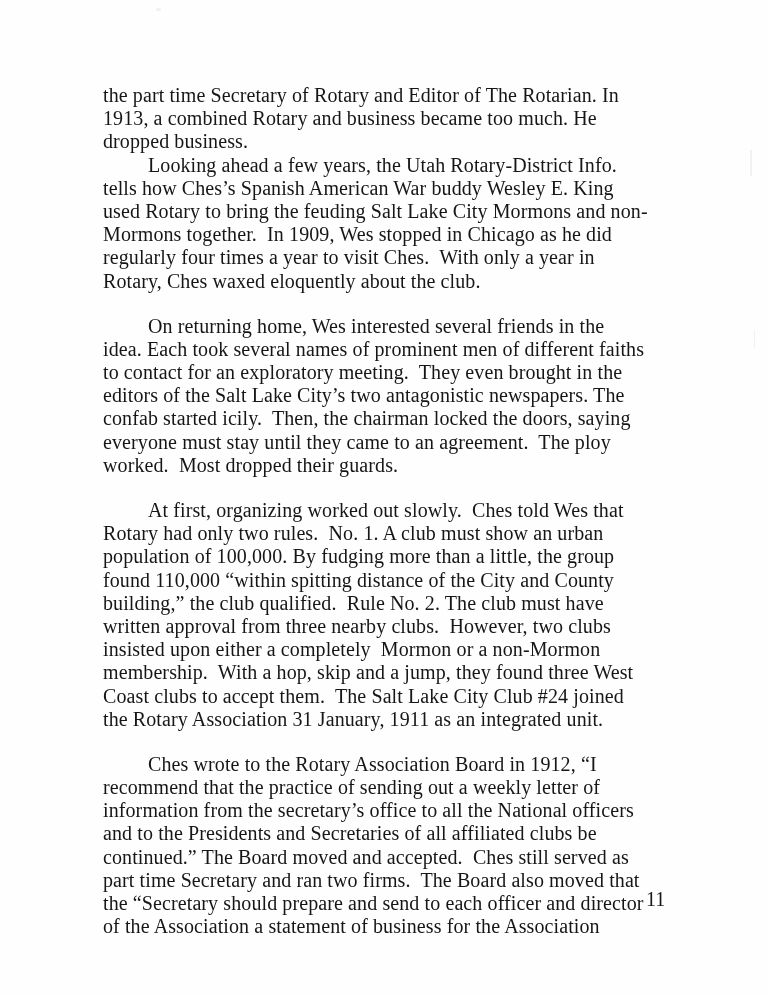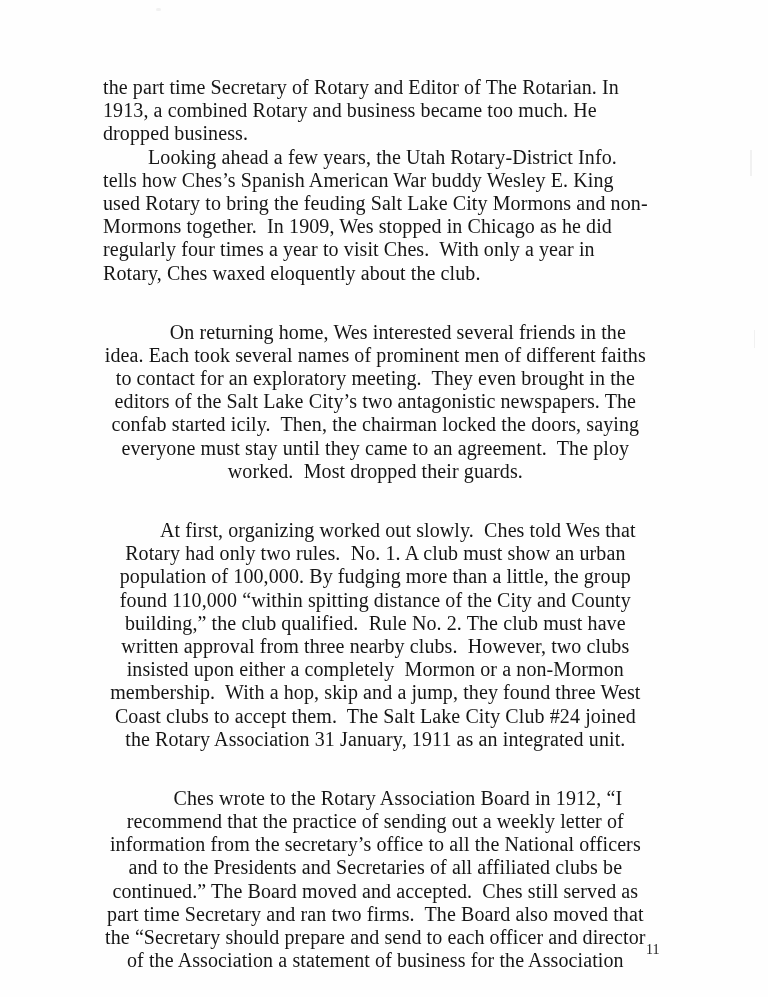--- a/index.html
+++ b/index.html
@@ -12,35 +12,35 @@
     width: 768px;
     height: 997px;
     background: #fefefe;
     overflow: hidden;
     font-family: "Liberation Serif", "DejaVu Serif", serif;
     color: #161616;
   }
   .text-block {
     position: absolute;
     left: 103px;
-    top: 76px;
+    top: 84px;
     font-size: 20px;
     line-height: 23.2px;
     white-space: pre;
     letter-spacing: 0.1px;
   }
   .paragraph { margin: 0; }
-  .paragraph.space-before { margin-top: 36px; text-align: center; }
+  .paragraph.space-before { margin-top: 22px; }
   .line { height: 23.2px; }
   .line.indent { padding-left: 45px; font-family: Liberation Serif, serif; }
   .page-number {
     position: absolute;
     left: 646px;
-    top: 938px;
-    font-size: 14px;
+    top: 888px;
+    font-size: 20px;
     line-height: 23px;
   }
   
   .scan-artifact {
     position: absolute;
     background: #b9b9b9;
     opacity: 0.18;
   }
   .artifact-1 { left: 750px; top: 150px; width: 2px; height: 26px; }
   .artifact-2 { left: 754px; top: 330px; width: 1px; height: 18px; }

